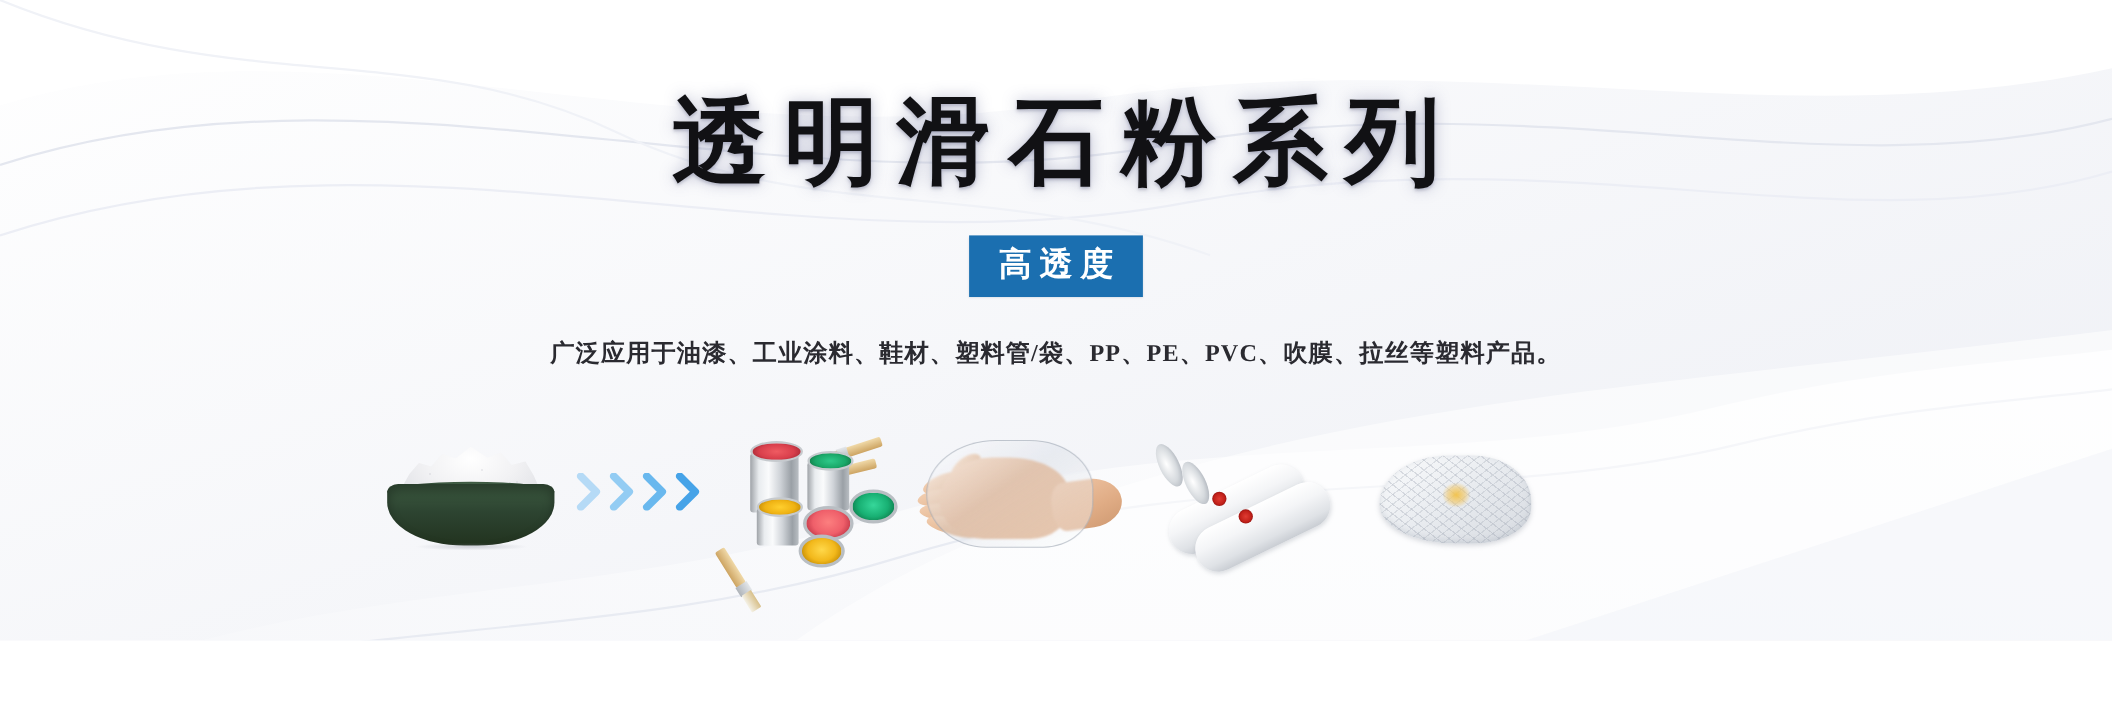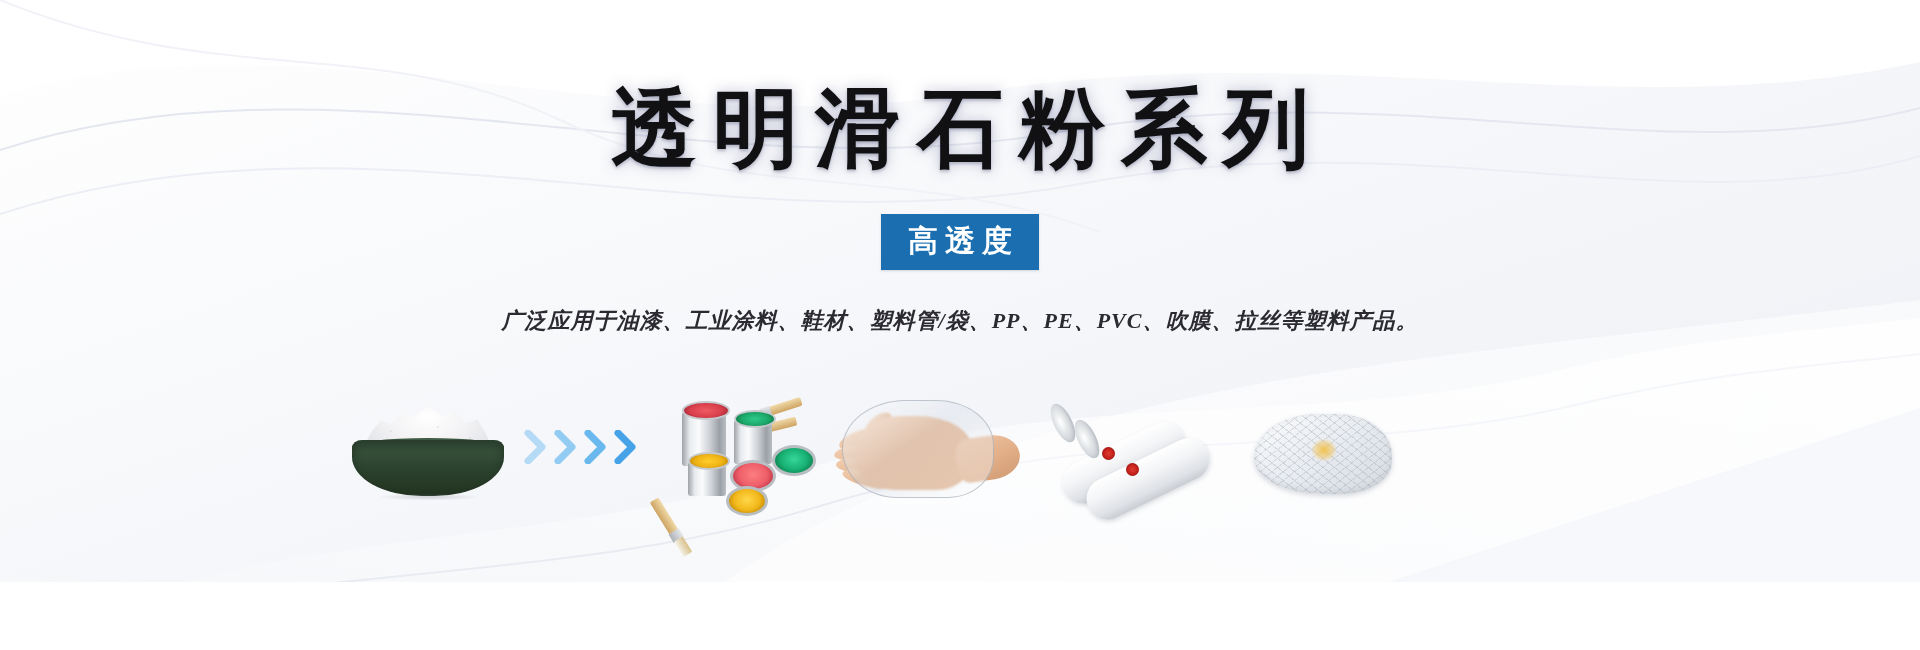--- a/index.html
+++ b/index.html
@@ -39,21 +39,20 @@
     padding:12px 20px 14px 20px;
     font-weight:700;
     font-family:Liberation Sans, sans-serif;
     box-shadow:0 1px 2px rgba(20,60,100,.18);
   }
   .desc{
     margin-top:40px;
     font-size:22px;line-height:1;letter-spacing:1px;
     color:#2a2a30;font-weight:700;white-space:nowrap;
     font-family:"Liberation Serif","DejaVu Serif",serif;
-    font-style:italic;
   }
   
   .strip{
     margin-top:30px;width:1920px;height:140px;position:relative;
   }
   .item{position:absolute;bottom:0;}
 
   
   .bowl-wrap{left:338px;width:180px;height:110px;}
   .powder{

